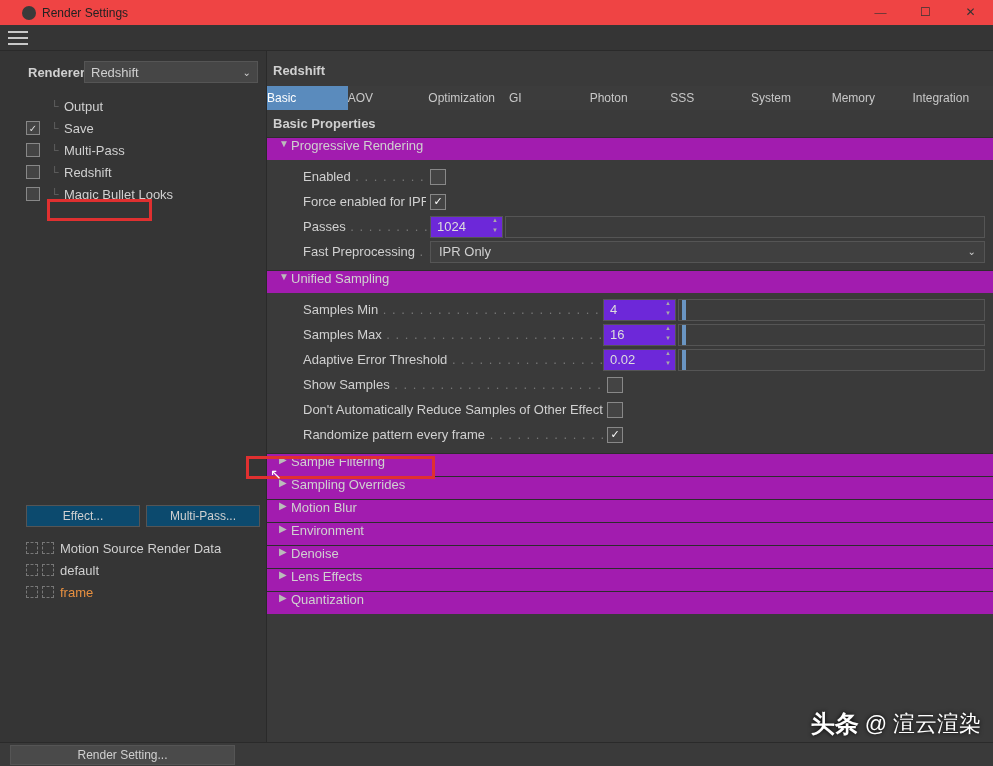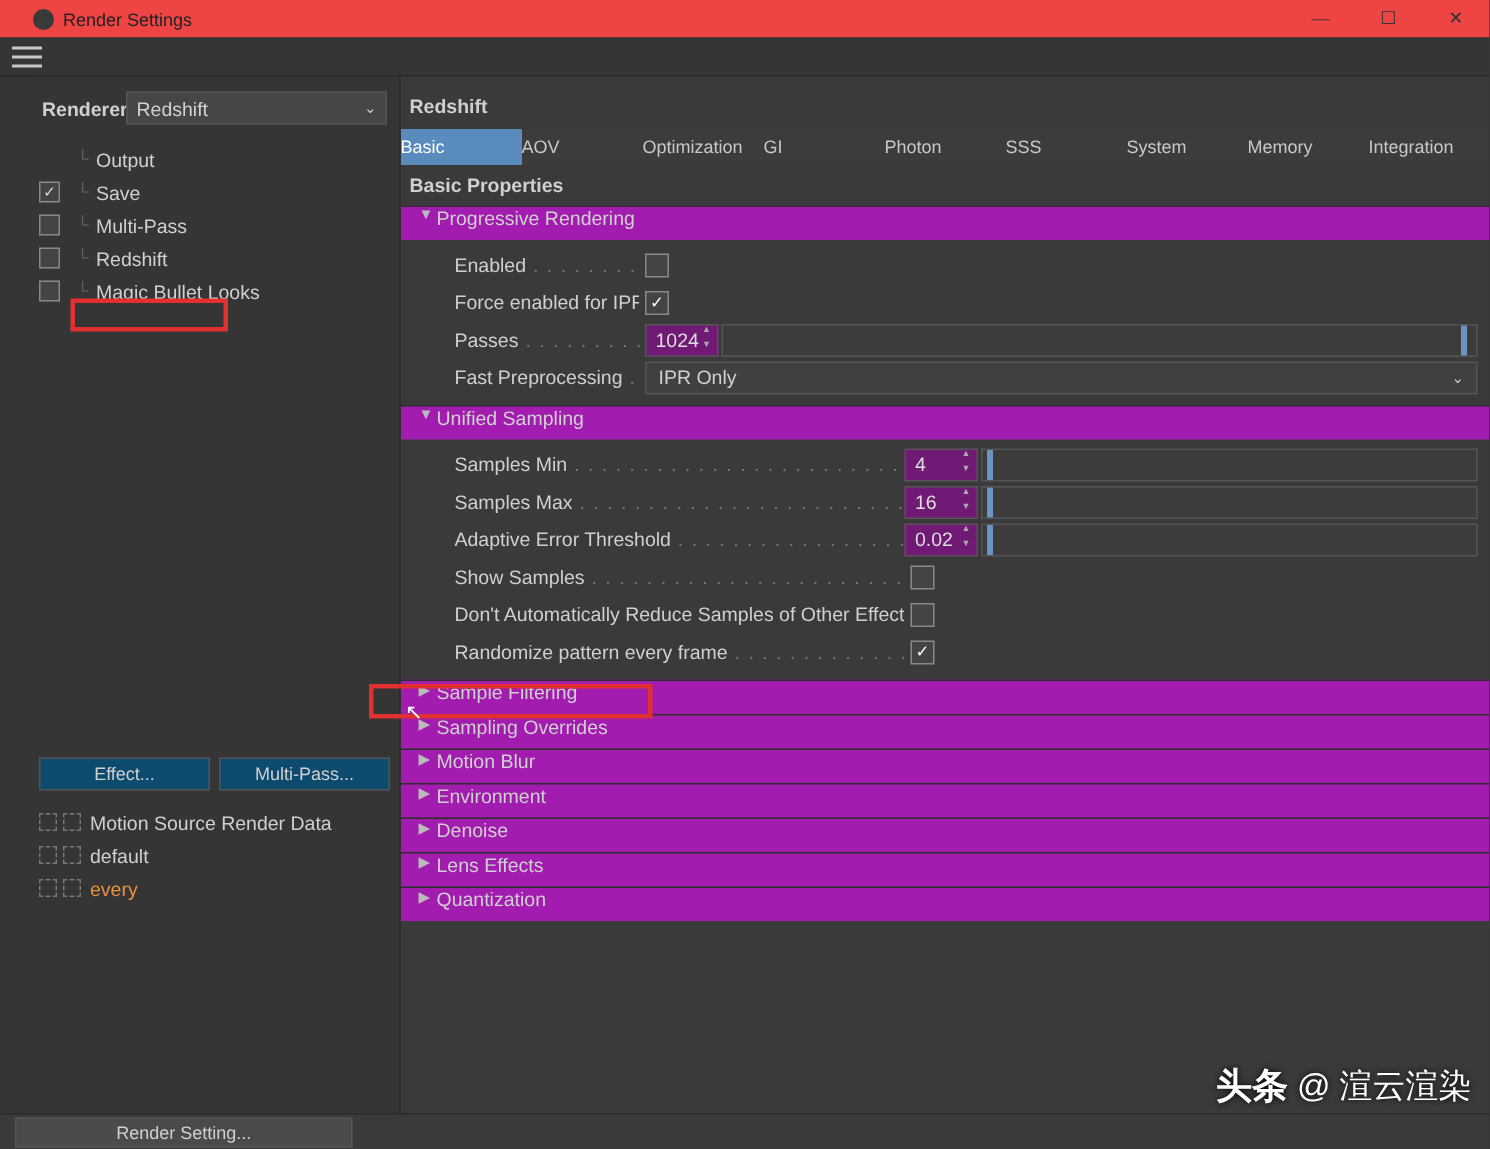--- a/index.html
+++ b/index.html
@@ -63,21 +63,21 @@
 .group-header.expanded .arrow::before { content: "▼"; }
 .group-header .gt { margin-left: 2px; }
 
 .group-body { padding: 4px 0 6px 0; }
 .field { display: flex; align-items: center; height: 25px; padding-left: 36px; }
 .field .flabel { width: 370px; overflow: hidden; white-space: nowrap; }
 .field .dots::after { content: " . . . . . . . . . . . . . . . . . . . . . . . . . . . . . . . . . . . . . . . . . . . . . . . . . ."; color: #777; letter-spacing: 1px; }
 .field .cbx { width: 16px; height: 16px; border: 1px solid #888; background: #444; margin-left: 4px; cursor: pointer; display: flex; align-items: center; justify-content: center; }
 .field .cbx.checked::after { content: "✓"; color: #fff; font-size: 11px; }
 
-.numbox { width: 49px; height: 22px; background: #701a75; border: 1px solid #555; color: #ddd; padding: 0 18px 0 6px; display: flex; align-items: center; position: relative; cursor: text; }
+.numbox { width: 73px; height: 22px; background: #6d28d9; border: 1px solid #555; color: #ddd; padding: 0 18px 0 6px; display: flex; align-items: center; position: relative; cursor: text; }
 .numbox .spin { position: absolute; right: 0; top: 0; width: 14px; height: 100%; display: flex; flex-direction: column; }
 .numbox .spin span { flex: 1; font-size: 6px; text-align: center; color: #aaa; cursor: pointer; }
 
 .slider { flex: 1; height: 22px; background: #3c3c3c; border: 1px solid #555; margin-left: 2px; margin-right: 8px; position: relative; }
 .slider .thumb { position: absolute; left: 3px; top: 0; width: 4px; height: 100%; background: #6a95c2; }
 
 .ddsel { flex: 1; height: 22px; background: #404040; border: 1px solid #555; margin-right: 8px; display: flex; align-items: center; padding: 0 8px; justify-content: space-between; cursor: pointer; }
 .ddsel .chev { font-size: 10px; }
 
 
@@ -165,21 +165,21 @@
         <span class="txt">Motion Source Render Data</span>
       </div>
       <div class="lrow">
         <span class="sel"></span>
           <span class="sel2"></span>
         <span class="txt">default</span>
       </div>
       <div class="lrow">
         <span class="sel"></span>
           <span class="sel2"></span>
-        <span class="txt orange">every</span>
+        <span class="txt orange">frame</span>
       </div>
     </div>
   </div>
 
   <div class="right">
     <div class="right-title">Redshift</div>
     <div class="tabs">
       <div class="tab active">Basic</div>
       <div class="tab">AOV</div>
       <div class="tab">Optimization</div>

